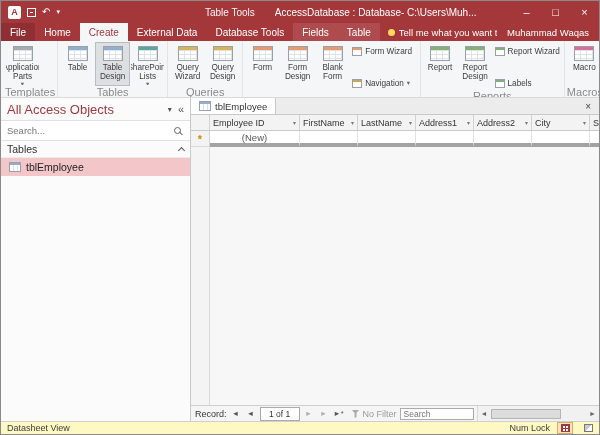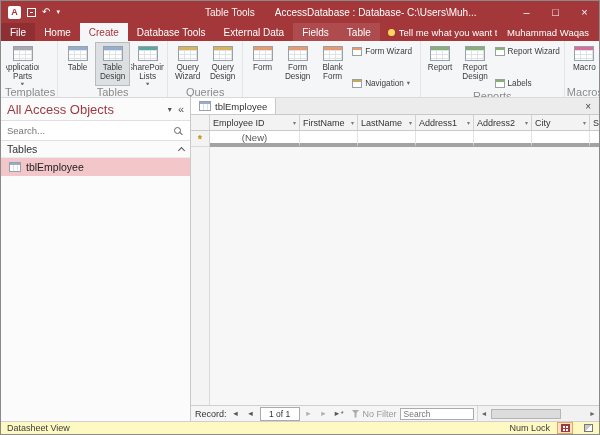--- a/index.html
+++ b/index.html
@@ -120,22 +120,22 @@
       <div class="winbtn">–</div>
       <div class="winbtn">□</div>
       <div class="winbtn">×</div>
     </div>
   </div>
 
   <div class="tabrow">
     <div class="tab file">File</div>
     <div class="tab">Home</div>
     <div class="tab active">Create</div>
+    <div class="tab">External Data</div>
     <div class="tab">Database Tools</div>
-    <div class="tab">External Data</div>
     <div class="ctxtabs">
       <div class="tab">Fields</div>
       <div class="tab">Table</div>
     </div>
     <div class="tellme">
       <span class="bulb"></span>
       <span>Tell me what you want to do...</span>
     </div>
     <div class="userarea">Muhammad Waqas</div>
   </div>

